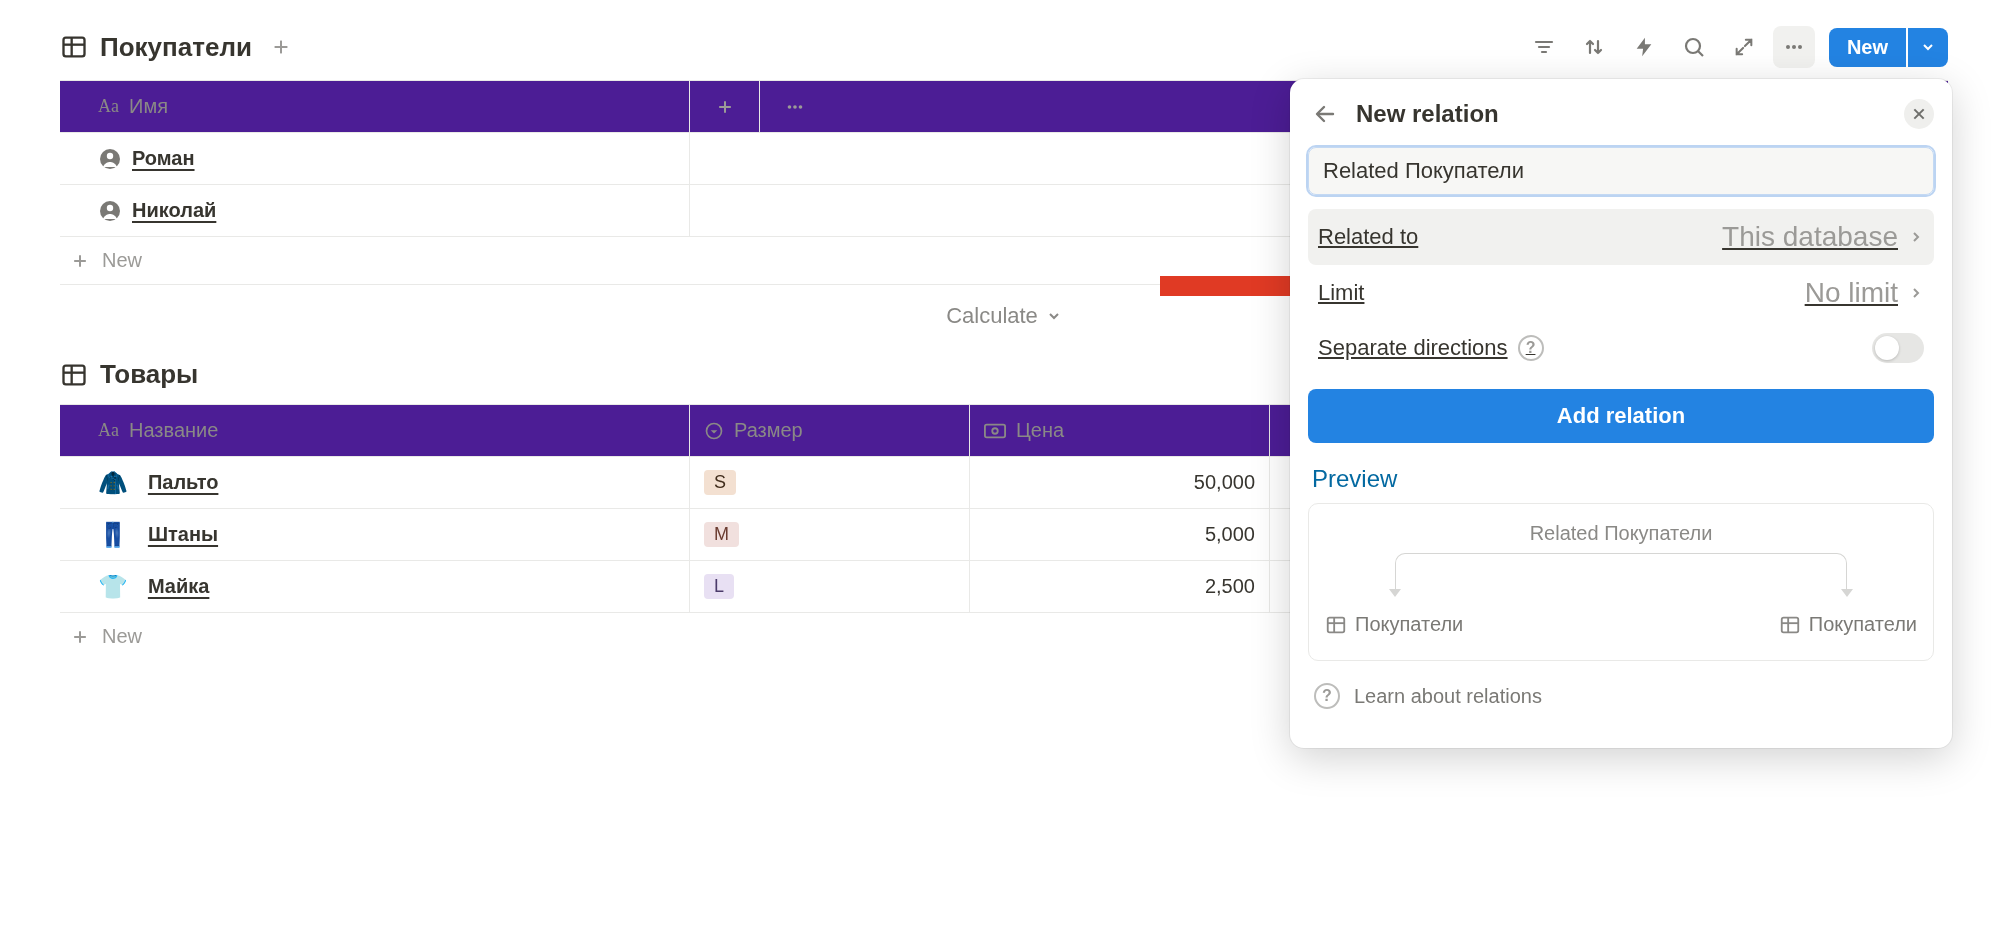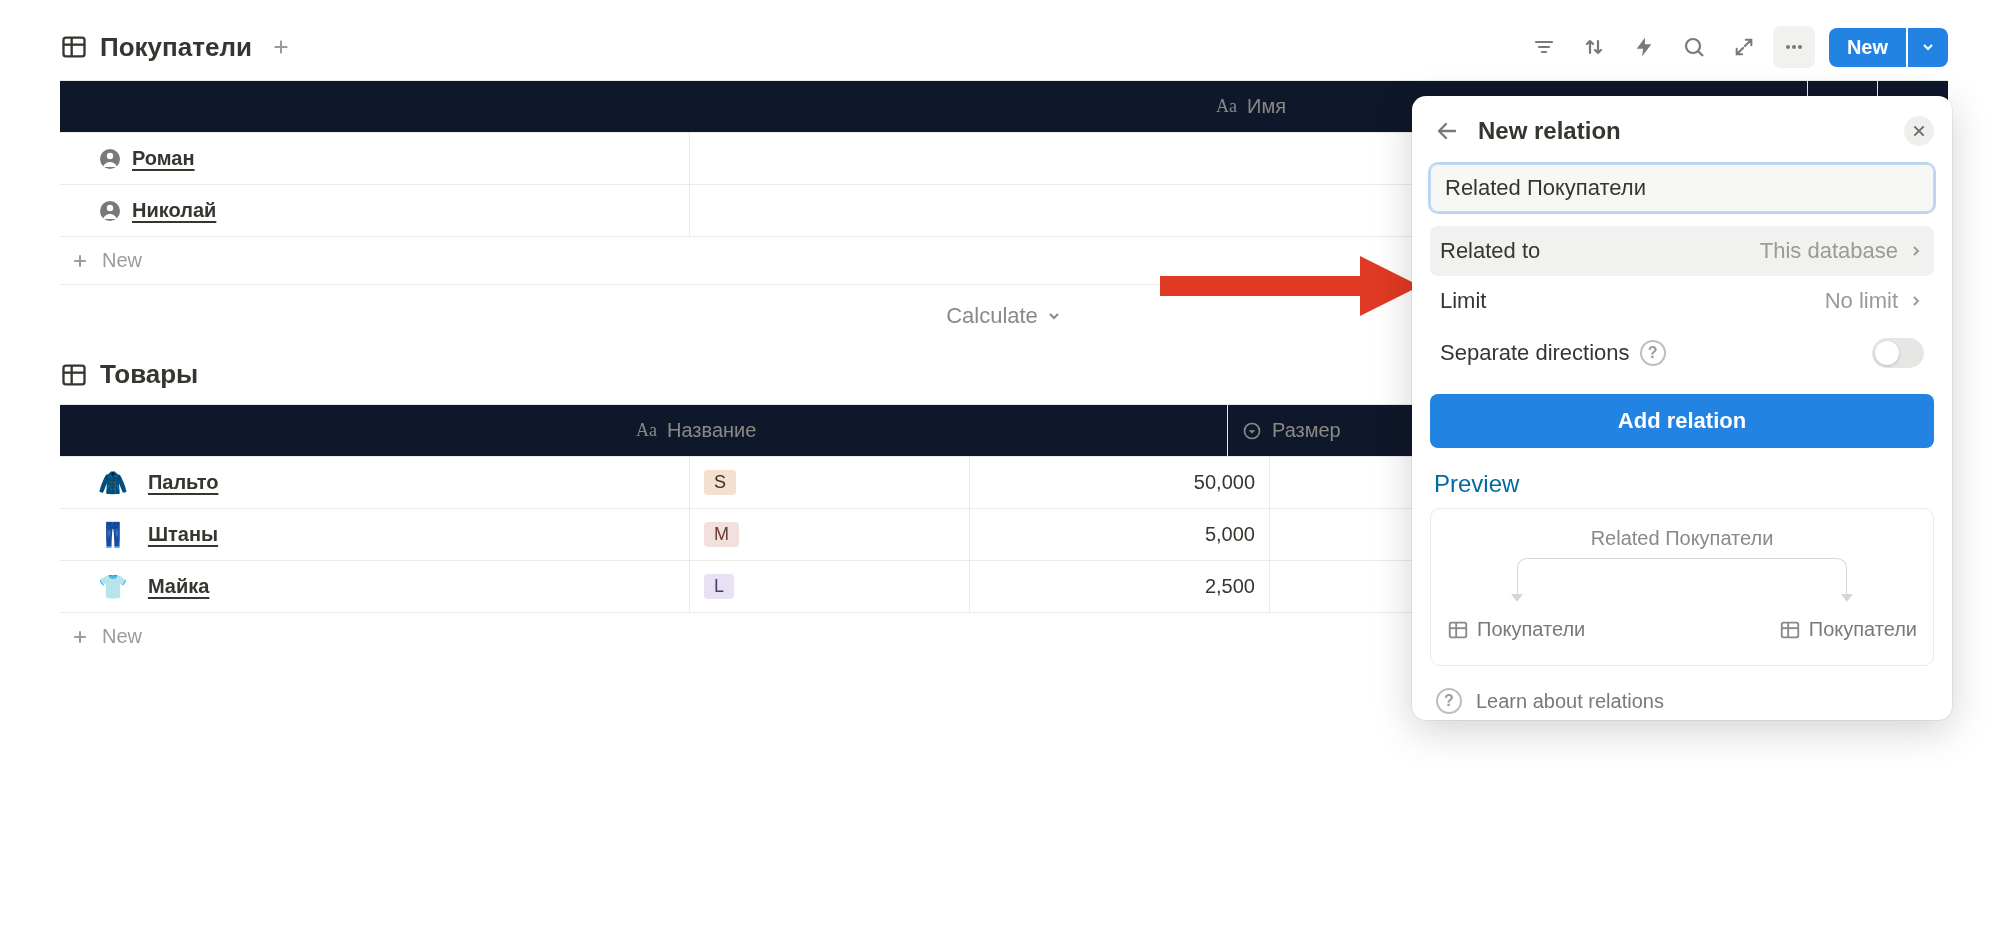--- a/index.html
+++ b/index.html
@@ -24,21 +24,21 @@
   .toolbar { display: flex; align-items: center; gap: 8px; }
   .tb-btn { width: 42px; height: 42px; border-radius: 8px; display: flex; align-items: center; justify-content: center; color: #7a7975; cursor: pointer; }
   .tb-btn.active { background: #f1f1ef; }
   .new-btn { display:flex; align-items:stretch; margin-left:6px;}
   .new-btn-main { background:#2383e2; color:#fff; font-weight:600; border-radius:8px 0 0 8px; padding: 8px 18px; font-size:20px; display:flex; align-items:center; cursor:pointer; }
   .new-btn-drop { background:#2383e2; color:#fff; border-radius:0 8px 8px 0; padding: 8px 12px; display:flex; align-items:center; cursor:pointer; margin-left:2px; }
 
   
   .table { border-top: 1.5px solid #e9e9e7; }
   .row { display:flex; border-bottom: 1.5px solid #e9e9e7; min-height: 52px; align-items: stretch; }
-  .row.header { background:#0f172a;justify-content:flex-end; }
+  .row.header { background:#4c1d95; }
   .cell { display:flex; align-items:center; padding: 0 14px; }
   .cell.name { flex: 0 0 630px; border-right: 1.5px solid #e9e9e7; }
   .cell.size { flex: 0 0 280px; border-right: 1.5px solid #e9e9e7; }
   .cell.price { flex: 0 0 300px; border-right: 1.5px solid #e9e9e7; justify-content: flex-end; }
   .cell.add { flex: 0 0 70px; border-right: 1.5px solid #e9e9e7; justify-content:center; color:#9b9a97;}
   .cell.dots { flex: 0 0 70px; justify-content:center; color:#9b9a97;}
   .hdr-label { color:#8a8986; font-size:20px; display:flex; align-items:center; gap:10px; }
   .name-text { font-weight:600; text-decoration: underline; text-decoration-thickness:1.5px; text-underline-offset: 4px; }
   .name-text2 { font-weight:600; text-decoration: underline; text-decoration-thickness:1.5px; text-underline-offset: 4px; }
   .person-icon { width:24px; height:24px; color:#7a7975; }
@@ -47,40 +47,40 @@
   .tag-s { background:#f3e0d1; color:#402c1b; padding:2px 10px; border-radius:4px; font-size:18px;}
   .tag-m { background:#f1e0de; color:#6a3b30; padding:2px 10px; border-radius:4px; font-size:18px;}
   .tag-l { background:#e8e0f3; color:#4b3b6a; padding:2px 10px; border-radius:4px; font-size:18px;}
 
   .new-row { display:flex; align-items:center; gap:12px; padding: 12px 10px; color:#9b9a97; border-bottom: 1.5px solid #e9e9e7; cursor:pointer; font-size: 20px; }
   .calculate { text-align:center; color:#8a8986; padding: 18px 0 30px 0; font-size:22px; display:flex; justify-content:center; gap:8px; align-items:center;}
 
   
   .popover {
     position: absolute;
-    top: 96px;
+    top: 79px;
     right: 56px;
-    width: 540px;
+    width: 662px;
     background:#fff;
     border-radius: 14px;
     box-shadow: 0 10px 40px rgba(0,0,0,0.18), 0 0 0 1px rgba(15,15,15,0.06);
-    padding: 18px 18px 6px 18px;
+    padding: 18px 18px 39px 18px;
   }
   .pop-head { display:flex; align-items:center; justify-content:space-between; margin-bottom: 16px; }
   .pop-head-left { display:flex; align-items:center; gap:14px; }
   .pop-title { font-size:24px; font-weight:700; }
   .pop-back { width:34px;height:34px;display:flex;align-items:center;justify-content:center;color:#7a7975;cursor:pointer;border-radius:6px;}
   .pop-close { width:30px; height:30px; border-radius:50%; background:#efefed; color:#6e6e6b; display:flex;align-items:center;justify-content:center;cursor:pointer;}
   .pop-input { width:100%; border:1.5px solid #c4d9f3; outline: 2px solid #bcd4f2; background:#f7f7f5; border-radius:8px; padding:10px 14px; font-size:22px; font-family:inherit; color:#37352f;}
   .pop-list { margin-top: 14px;}
-  .pop-item { display:flex; align-items:center; justify-content:space-between; padding: 12px 10px; border-radius:8px; font-size:22px; cursor:pointer;}
+  .pop-item { display:flex; align-items:center; justify-content:space-between; padding: 12px 10px; border-radius:8px; font-size:22px; cursor:pointer;text-decoration:underline;}
   .pop-item.hover { background:#f1f1ef; }
   .pop-item .left { color:#37352f; font-size:22px;}
   .pop-item .right { display:flex; align-items:center; gap:10px; color:#9b9a97;}
-  .pop-item .right .val { font-size:22px; }
+  .pop-item .right .val { font-size:28px; }
   .toggle { width:52px; height:30px; border-radius:999px; background:#e6e6e4; position:relative;}
   .toggle::after { content:''; position:absolute; left:3px; top:3px; width:24px; height:24px; border-radius:50%; background:#fff; box-shadow:0 1px 3px rgba(0,0,0,0.2);}
   .pop-btn { margin-top:14px; width:100%; background:#2383e2; color:#fff; border:none; border-radius:8px; padding:14px 0; font-size:22px; font-weight:600; cursor:pointer;}
   .pop-preview-label { color:#0369a1; font-size:24px; margin-top:22px; margin-bottom:10px; padding-left:4px;}
   .preview-box { border:1.5px solid #e9e9e7; border-radius:10px; padding: 18px 16px 24px 16px; }
   .preview-top { text-align:center; color:#8a8986; font-size:20px; margin-bottom:8px;}
   .preview-diag { position:relative; height: 64px;}
   .preview-line { position:absolute; left:70px; right:70px; top:0; height:36px; border:1.5px solid #d6d6d4; border-bottom:none; border-radius:10px 10px 0 0;}
   .preview-arrow-left, .preview-arrow-right { position:absolute; top:36px; width:0;height:0;border-left:6px solid transparent;border-right:6px solid transparent;border-top:8px solid #d6d6d4;}
   .preview-arrow-left{ left:64px;}

